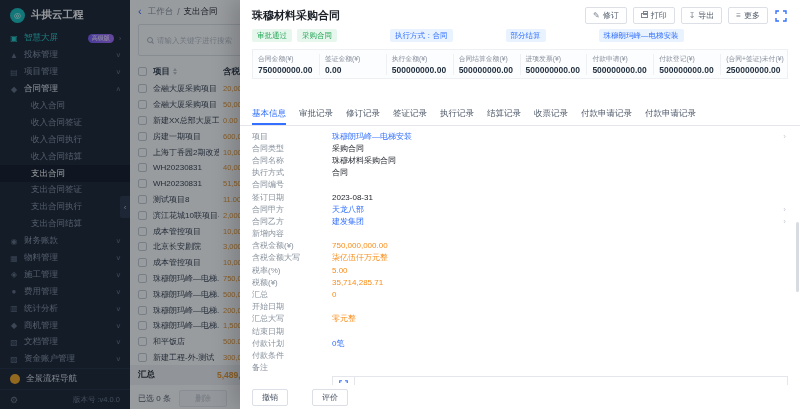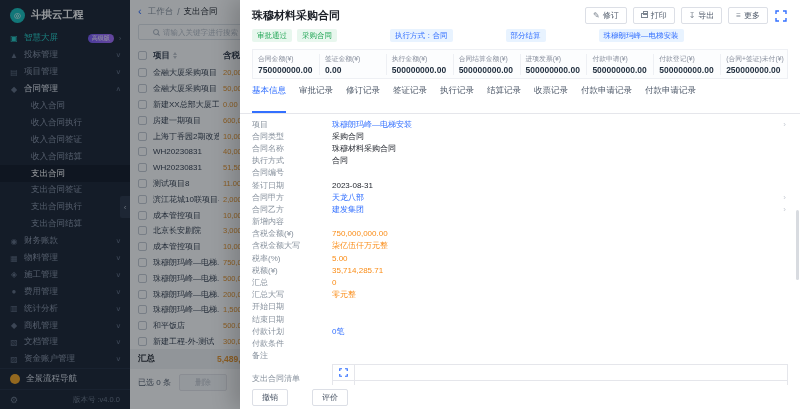--- a/index.html
+++ b/index.html
@@ -27,21 +27,21 @@
   .version-row{height:20px;display:flex;align-items:center;justify-content:space-between;padding:0 10px;border-top:1px solid #232d40;color:#6b7689;font-size:7.5px;flex:none;}
   .gear{font-size:9px;color:#6b7689;}
   .collapse-handle{position:absolute;left:120px;top:196px;width:10px;height:22px;background:#2a3547;color:#aeb6c4;border-radius:2px 0 0 2px;display:flex;align-items:center;justify-content:center;font-size:8px;z-index:2;}
 
   
   .list-panel{position:absolute;left:130px;top:0;bottom:0;width:170px;background:#fff;z-index:1;display:flex;flex-direction:column;}
   .breadcrumb{height:23px;display:flex;align-items:center;gap:4px;padding:0 8px;font-size:8.5px;flex:none;}
   .back{color:#3370ff;font-size:11px;line-height:1;margin-right:2px;}
   .crumb-root,.crumb-sep{color:#86909c;}
   .crumb-cur{color:#1d2129;}
-  .search-wrap{margin:1px 8px 6px;height:16px;border:1px solid #dfe3e8;border-radius:2px;display:flex;align-items:center;gap:4px;padding:0 14px;background:#fff;flex:none;}
+  .search-wrap{margin:1px 8px 6px;height:32px;border:1px solid #dfe3e8;border-radius:2px;display:flex;align-items:center;gap:4px;padding:0 8px;background:#fff;flex:none;}
   .search-icon{width:6px;height:6px;border:1px solid #aeb6c2;border-radius:50%;position:relative;flex:none;}
   .search-icon::after{content:"";position:absolute;width:3px;height:1px;background:#aeb6c2;transform:rotate(45deg);right:-2px;bottom:-1px;}
   .search-wrap input{border:0;outline:0;width:100%;font-size:7.5px;color:#333;background:transparent;}
   .search-wrap input::placeholder{color:#b8bfc9;}
   .ltable-head{height:19px;display:flex;align-items:center;padding:0 8px;font-size:8.5px;font-weight:bold;color:#374151;flex:none;}
   .cbx{width:9px;height:9px;border:1px solid #c6cbd4;border-radius:2px;background:#fff;flex:none;margin-right:6px;}
   .col-name{width:66px;display:flex;align-items:center;gap:3px;overflow:hidden;white-space:nowrap;flex:none;}
   .sort{display:inline-flex;flex-direction:column;gap:1px;}
   .sort i{width:0;height:0;border-left:2.5px solid transparent;border-right:2.5px solid transparent;display:block;}
   .sort .up{border-bottom:3px solid #c0c4cc;}
@@ -74,21 +74,21 @@
   .d-tags{display:flex;gap:5px;margin:5px 0 7px;}
   .tag{height:13px;line-height:13px;padding:0 5px;font-size:7.5px;border-radius:2px;white-space:nowrap;}
   .tag.green{background:#e8f7ee;color:#23a757;}
   .tag.blue{background:#e8f3ff;color:#3370ff;margin-left:48px;}
   .d-stats{margin:0 12px;display:flex;align-items:center;border:1px solid #eef0f4;background:#fcfdfe;height:30px;flex:none;}
   .stat{flex:1;padding:0 5px;border-left:1px solid #eef0f4;overflow:hidden;}
   .stat:first-child{border-left:0;}
   .stat-label{font-size:6.8px;color:#8a919f;white-space:nowrap;}
   .stat-value{font-size:8.5px;font-weight:bold;color:#1f2d3d;white-space:nowrap;margin-top:1px;}
   .d-tabs{display:flex;gap:13px;padding:6px 12px 0;border-bottom:1px solid #e5e6eb;flex:none;}
-  .d-tab{font-size:8.5px;color:#4e5969;padding-bottom:16px;position:relative;white-space:nowrap;cursor:pointer;}
+  .d-tab{font-size:8.5px;color:#4e5969;padding-bottom:5px;position:relative;white-space:nowrap;cursor:pointer;margin-top:23px;}
   .d-tab.active{color:#3370ff;}
   .d-tab.active::after{content:"";position:absolute;left:0;right:0;bottom:0;height:2px;background:#3370ff;}
   .d-body{flex:1;padding:4px 12px 0;overflow:hidden;position:relative;}
   .f-row{display:flex;align-items:center;min-height:12.2px;}
   .f-label{width:80px;flex:none;font-size:8px;color:#86909c;white-space:nowrap;overflow:hidden;}
   .f-val{flex:1;font-size:8px;color:#1d2129;white-space:nowrap;overflow:hidden;}
   .f-val.link{color:#3370ff;}
   .f-val.orange{color:#fa8c16;}
   .f-chev{color:#c5cad2;font-size:8px;margin-left:4px;padding-right:2px;flex:none;}
   .f-table-row{display:flex;margin-top:2px;align-items:center;}
@@ -148,27 +148,27 @@
         </div>
 
         <div class="nav-item sub">
 
           <span class="nav-label">收入合同</span>
 
         </div>
 
         <div class="nav-item sub">
 
+          <span class="nav-label">收入合同签证</span>
+
+        </div>
+
+        <div class="nav-item sub">
+
           <span class="nav-label">收入合同执行</span>
-
-        </div>
-
-        <div class="nav-item sub">
-
-          <span class="nav-label">收入合同签证</span>
 
         </div>
 
         <div class="nav-item sub">
 
           <span class="nav-label">收入合同结算</span>
 
         </div>
 
         <div class="nav-item sub active">
@@ -598,28 +598,28 @@
         </div>
 
 
         <div class="f-row">
           <span class="f-label">汇总</span>
           <span class="f-val orange">0</span>
 
         </div>
 
         <div class="f-row">
+          <span class="f-label">开始日期</span>
+          <span class="f-val"></span>
+
+        </div>
+
+        <div class="f-row">
           <span class="f-label">汇总大写</span>
           <span class="f-val orange">零元整</span>
-
-        </div>
-
-        <div class="f-row">
-          <span class="f-label">开始日期</span>
-          <span class="f-val"></span>
 
         </div>
 
         <div class="f-row">
           <span class="f-label">结束日期</span>
           <span class="f-val"></span>
 
         </div>
 
         <div class="f-row">

